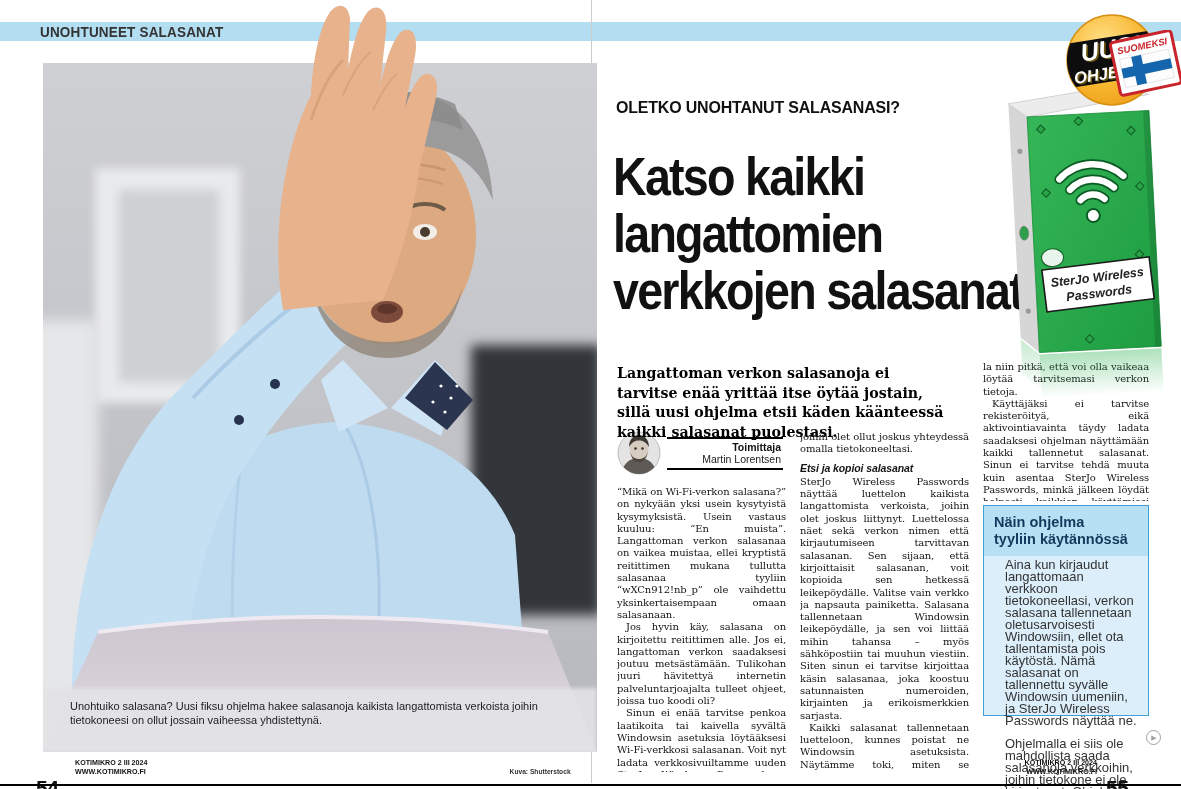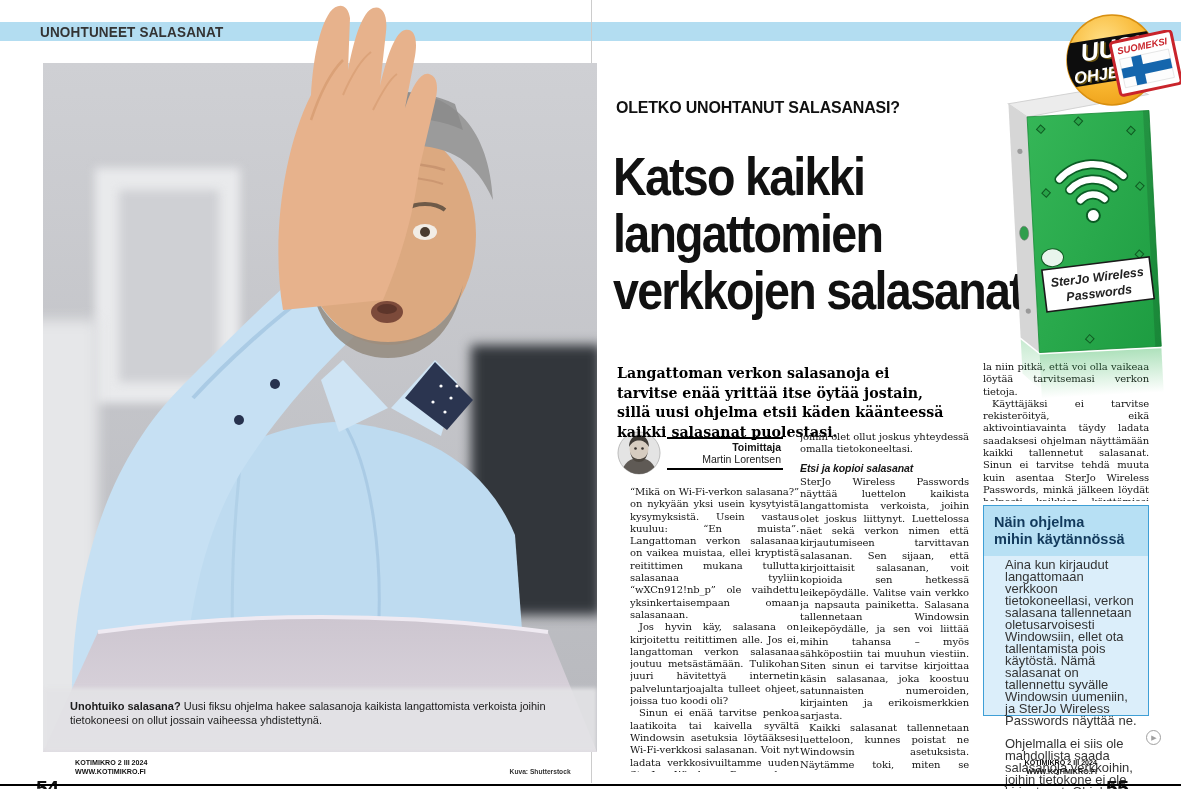--- a/index.html
+++ b/index.html
@@ -9,21 +9,21 @@
   #topband{position:absolute;left:0;top:22px;width:1181px;height:19px;background:#b3ddf1;}
   #section-title{position:absolute;left:40px;top:23px;font-size:15px;font-weight:bold;color:#333;
                  letter-spacing:.2px;transform:scaleX(.9);transform-origin:left;white-space:nowrap;}
   
   #gutter{position:absolute;left:591px;top:0;width:1px;height:783px;background:#cccccc;}
   #bottomrule{position:absolute;left:0;top:784px;width:1181px;height:2px;background:#000;}
 
   
   #photo-svg{position:absolute;left:43px;top:0;width:554px;height:752px;}
   #caption{position:absolute;left:70px;top:699px;width:480px;font-size:11px;line-height:14px;color:#1c1c1c;z-index:5;}
-  .cap-bold{font-weight:bold;}
+  .cap-bold{font-weight:normal;}
 
   
   .pagenum{position:absolute;top:756px;font-size:21px;font-weight:bold;letter-spacing:-.5px;margin-top:20px;}
   #pagenum-left{left:36px;}
   #pagenum-right{left:1106px;text-decoration:underline;}
   .footinfo{position:absolute;top:759px;font-size:7.5px;font-weight:bold;line-height:8.5px;color:#111;
             transform:scaleX(.95);white-space:nowrap;}
   #footinfo-left{left:75px;transform-origin:left;}
   #footinfo-right{left:1097px;transform:scaleX(.95) translateX(-100%);transform-origin:left;text-align:right;}
   #photo-credit{position:absolute;left:508px;top:768px;font-size:7px;font-weight:bold;color:#333;transform:scaleX(.95);}
@@ -40,21 +40,21 @@
   #byline-avatar{width:44px;height:44px;flex:0 0 auto;}
   #byline-text{flex:1;margin-left:6px;border-top:2px solid #000;border-bottom:2px solid #000;
                padding:3px 2px;text-align:right;}
   #byline-role{font-size:10.5px;font-weight:bold;line-height:11px;}
   #byline-name{font-size:10.5px;line-height:12px;color:#222;}
 
   .bodycol{position:absolute;width:169px;font-family:"DejaVu Serif",serif;font-size:10px;
            line-height:12.3px;text-align:justify;color:#141414;letter-spacing:-.1px;overflow:hidden;}
   .bodycol p{margin:0;}
   .bodycol p.indent{text-indent:9px;}
-  #col1{left:617px;top:486px;height:286px;margin-left:13px;}
+  #col1{left:617px;top:486px;height:286px;}
   #col2{left:800px;top:431px;height:342px;}
   #col3{left:983px;top:361px;height:140px;width:166px;}
   .subhead{font-family:"Liberation Sans",sans-serif;font-weight:bold;font-size:10.5px;
            margin:6px 0 2px 0 !important;text-align:left;font-style:italic;}
 
   
   #sidebar{position:absolute;left:983px;top:505px;width:166px;height:211px;box-sizing:border-box;
            border:1.5px solid #3f9fd6;background:#dbeefa;}
   #sidebar-head{background:#b7e0f4;padding:8px 10px 9px 10px;}
   #sidebar-title{font-size:14.5px;font-weight:bold;line-height:16.5px;color:#123a5c;}
@@ -184,41 +184,41 @@
     <div id="byline-text">
       <div id="byline-role">Toimittaja</div>
       <div id="byline-name">Martin Lorentsen</div>
     </div>
   </div>
 
   <div id="lead">Langattoman verkon salasanoja ei tarvitse enää yrittää itse öytää jostain, sillä uusi ohjelma etsii käden käänteessä kaikki salasanat puolestasi.</div>
 
   <div id="col1" class="bodycol">
     <p>“Mikä on Wi-Fi-verkon salasana?” on nykyään yksi usein kysytyistä kysymyksistä. Usein vastaus kuuluu: “En muista”. Langattoman verkon salasanaa on vaikea muistaa, ellei kryptistä reitittimen mukana tullutta salasanaa tyyliin “wXCn912!nb_p” ole vaihdettu yksinkertaisempaan omaan salasanaan.</p>
-    <p class="indent">Jos hyvin käy, salasana on kirjoitettu reitittimen alle. Jos ei, langattoman verkon salasanaa joutuu metsästämään. Tulikohan juuri hävitettyä internetin palveluntarjoajalta tulleet ohjeet, joissa tuo koodi oli?</p>
+    <p class="indent">Jos hyvin käy, salasana on kirjoitettu reitittimen alle. Jos ei, langattoman verkon saadaksesi joutuu metsästämään. Tulikohan juuri hävitettyä internetin palveluntarjoajalta tulleet ohjeet, joissa tuo koodi oli?</p>
     <p class="indent">Sinun ei enää tarvitse penkoa laatikoita tai kaivella syvältä Windowsin asetuksia löytääksesi Wi-Fi-verkkosi salasanan. Voit nyt ladata verkkosivuiltamme uuden SterJo Wireless Passwords -ohjelman, joka näyttää helposti ja nopeasti kaikkien niiden langattomien verkkojen salasanat,</p>
   </div>
 
   <div id="col2" class="bodycol">
     <p>joihin olet ollut joskus yhteydessä omalla tietokoneeltasi.</p>
     <p class="subhead">Etsi ja kopioi salasanat</p>
     <p>SterJo Wireless Passwords näyttää luettelon kaikista langattomista verkoista, joihin olet joskus liittynyt. Luettelossa näet sekä verkon nimen että kirjautumiseen tarvittavan salasanan. Sen sijaan, että kirjoittaisit salasanan, voit kopioida sen hetkessä leikepöydälle. Valitse vain verkko ja napsauta painiketta. Salasana tallennetaan Windowsin leikepöydälle, ja sen voi liittää mihin tahansa – myös sähköpostiin tai muuhun viestiin. Siten sinun ei tarvitse kirjoittaa käsin salasanaa, joka koostuu satunnaisten numeroiden, kirjainten ja erikoismerkkien sarjasta.</p>
     <p class="indent">Kaikki salasanat tallennetaan luetteloon, kunnes poistat ne Windowsin asetuksista. Näytämme toki, miten se tehdään. Tämä voi olla tarpeen, jos olet käyttänyt konettasi monissa langattomissa verkoissa. SterJo Wireless Passwordsin luettelosta voi silloin tul-</p>
   </div>
 
   <div id="col3" class="bodycol">
     <p>la niin pitkä, että voi olla vaikeaa löytää tarvitsemasi verkon tietoja.</p>
     <p class="indent">Käyttäjäksi ei tarvitse rekisteröityä, eikä aktivointiavainta täydy ladata saadaksesi ohjelman näyttämään kaikki tallennetut salasanat. Sinun ei tarvitse tehdä muuta kuin asentaa SterJo Wireless Passwords, minkä jälkeen löydät helposti kaikkien käyttämiesi langattomien verkkojen salasanat tietokoneeltasi.</p>
   </div>
 
   <div id="sidebar">
     <div id="sidebar-head">
       <div id="sidebar-title">
         <div>Näin ohjelma</div>
-        <div>mihin käytännössä</div>
+        <div>tyyliin käytännössä</div>
       </div>
     </div>
     <div id="sidebar-body">
       <p>Aina kun kirjaudut langattomaan verkkoon tietokoneellasi, verkon salasana tallennetaan oletusarvoisesti Windowsiin, ellet ota tallentamista pois käytöstä. Nämä salasanat on tallennettu syvälle Windowsin uumeniin, ja SterJo Wireless Passwords näyttää ne.</p>
       <p>Ohjelmalla ei siis ole mahdollista saada salasanoja verkkoihin, joihin tietokone ei ole kirjautunut. Ohjelma toimii vain näppäränä oikotienä muuten Windowsista vaikeasti löydettävissä oleviin tietoihin.</p>
     </div>
   </div>
 
   <div id="play">▶</div>
 

